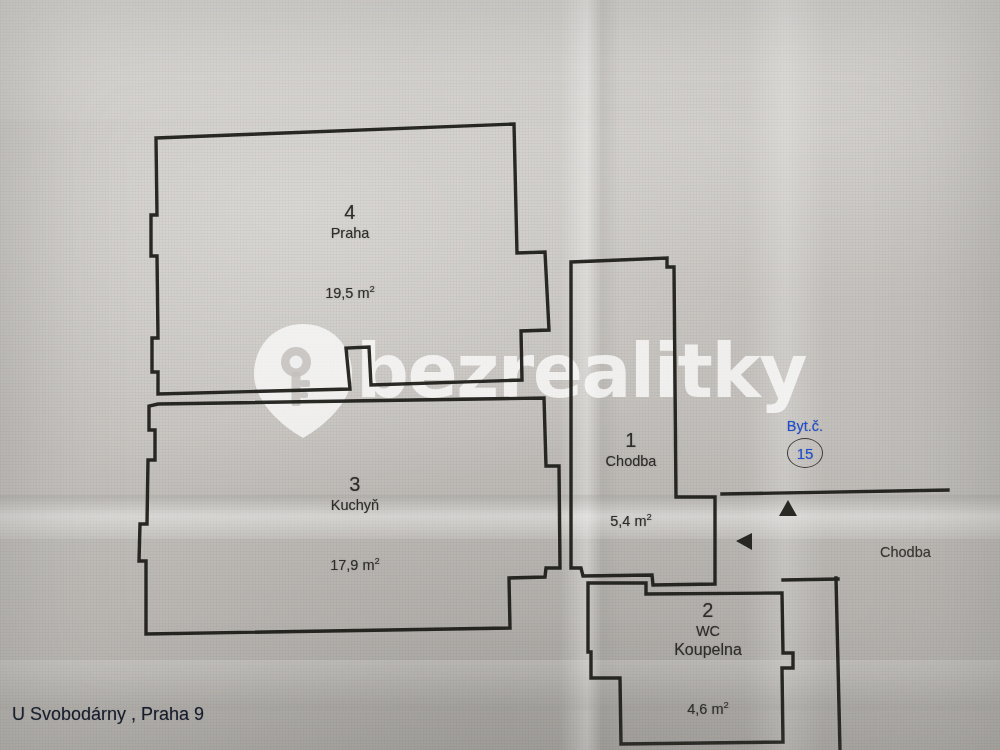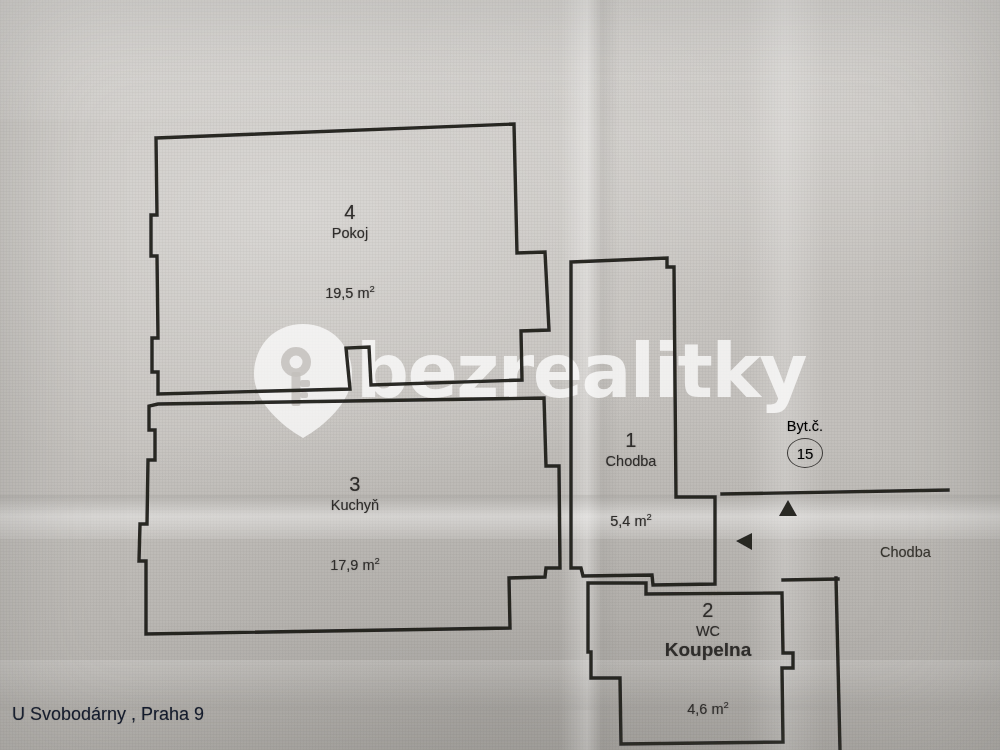--- a/index.html
+++ b/index.html
@@ -102,29 +102,29 @@
     line-height: 19px;
     margin-top: 36px;
   }
   .lbl .ar sup { font-size: 9.5px; }
 
   .lbl-room4 { left: 280px; top: 200px; width: 140px; }
   .lbl-room3 { left: 285px; top: 472px; width: 140px; }
   .lbl-room1 { left: 576px; top: 428px; width: 110px; }
   .lbl-room2 { left: 638px; top: 598px; width: 140px; }
 
-  .lbl-room2 .nm2 { font-size: 19px; line-height: 18px; font-weight: bold; }
+  .lbl-room2 .nm2 { font-size: 16px; line-height: 18px; }
 
   .byt {
     position: absolute;
     left: 745px;
     top: 418px;
     width: 120px;
     text-align: center;
-    color: #000000;
+    color: #1d4ed8;
     font-size: 14.5px;
     text-shadow: 0 0 1.2px rgba(70,68,66,0.5);
   }
   .byt-circle {
     margin: 4px auto 8px;
     width: 34px; height: 28px;
     border: 1.8px solid #3a3836;
     border-radius: 50%;
     display: flex;
     align-items: center;
@@ -278,21 +278,21 @@
 
       <g fill="#1b1a19" opacity="0.92" filter="url(#inkblur)">
         <polygon points="788,500 797,516 779,516"></polygon>
         <polygon points="736,541 752,533 752,550"></polygon>
       </g>
     </svg>
   </div>
 
   <div class="lbl lbl-room4">
     <div class="num">4</div>
-    <div class="nm">Pokoj</div>
+    <div class="nm">Praha</div>
     <div class="ar">
       <span>19,5</span>
       <span>m</span><sup>2</sup>
     </div>
   </div>
 
   <div class="lbl lbl-room3">
     <div class="num">3</div>
     <div class="nm">Kuchyň</div>
     <div class="ar">

